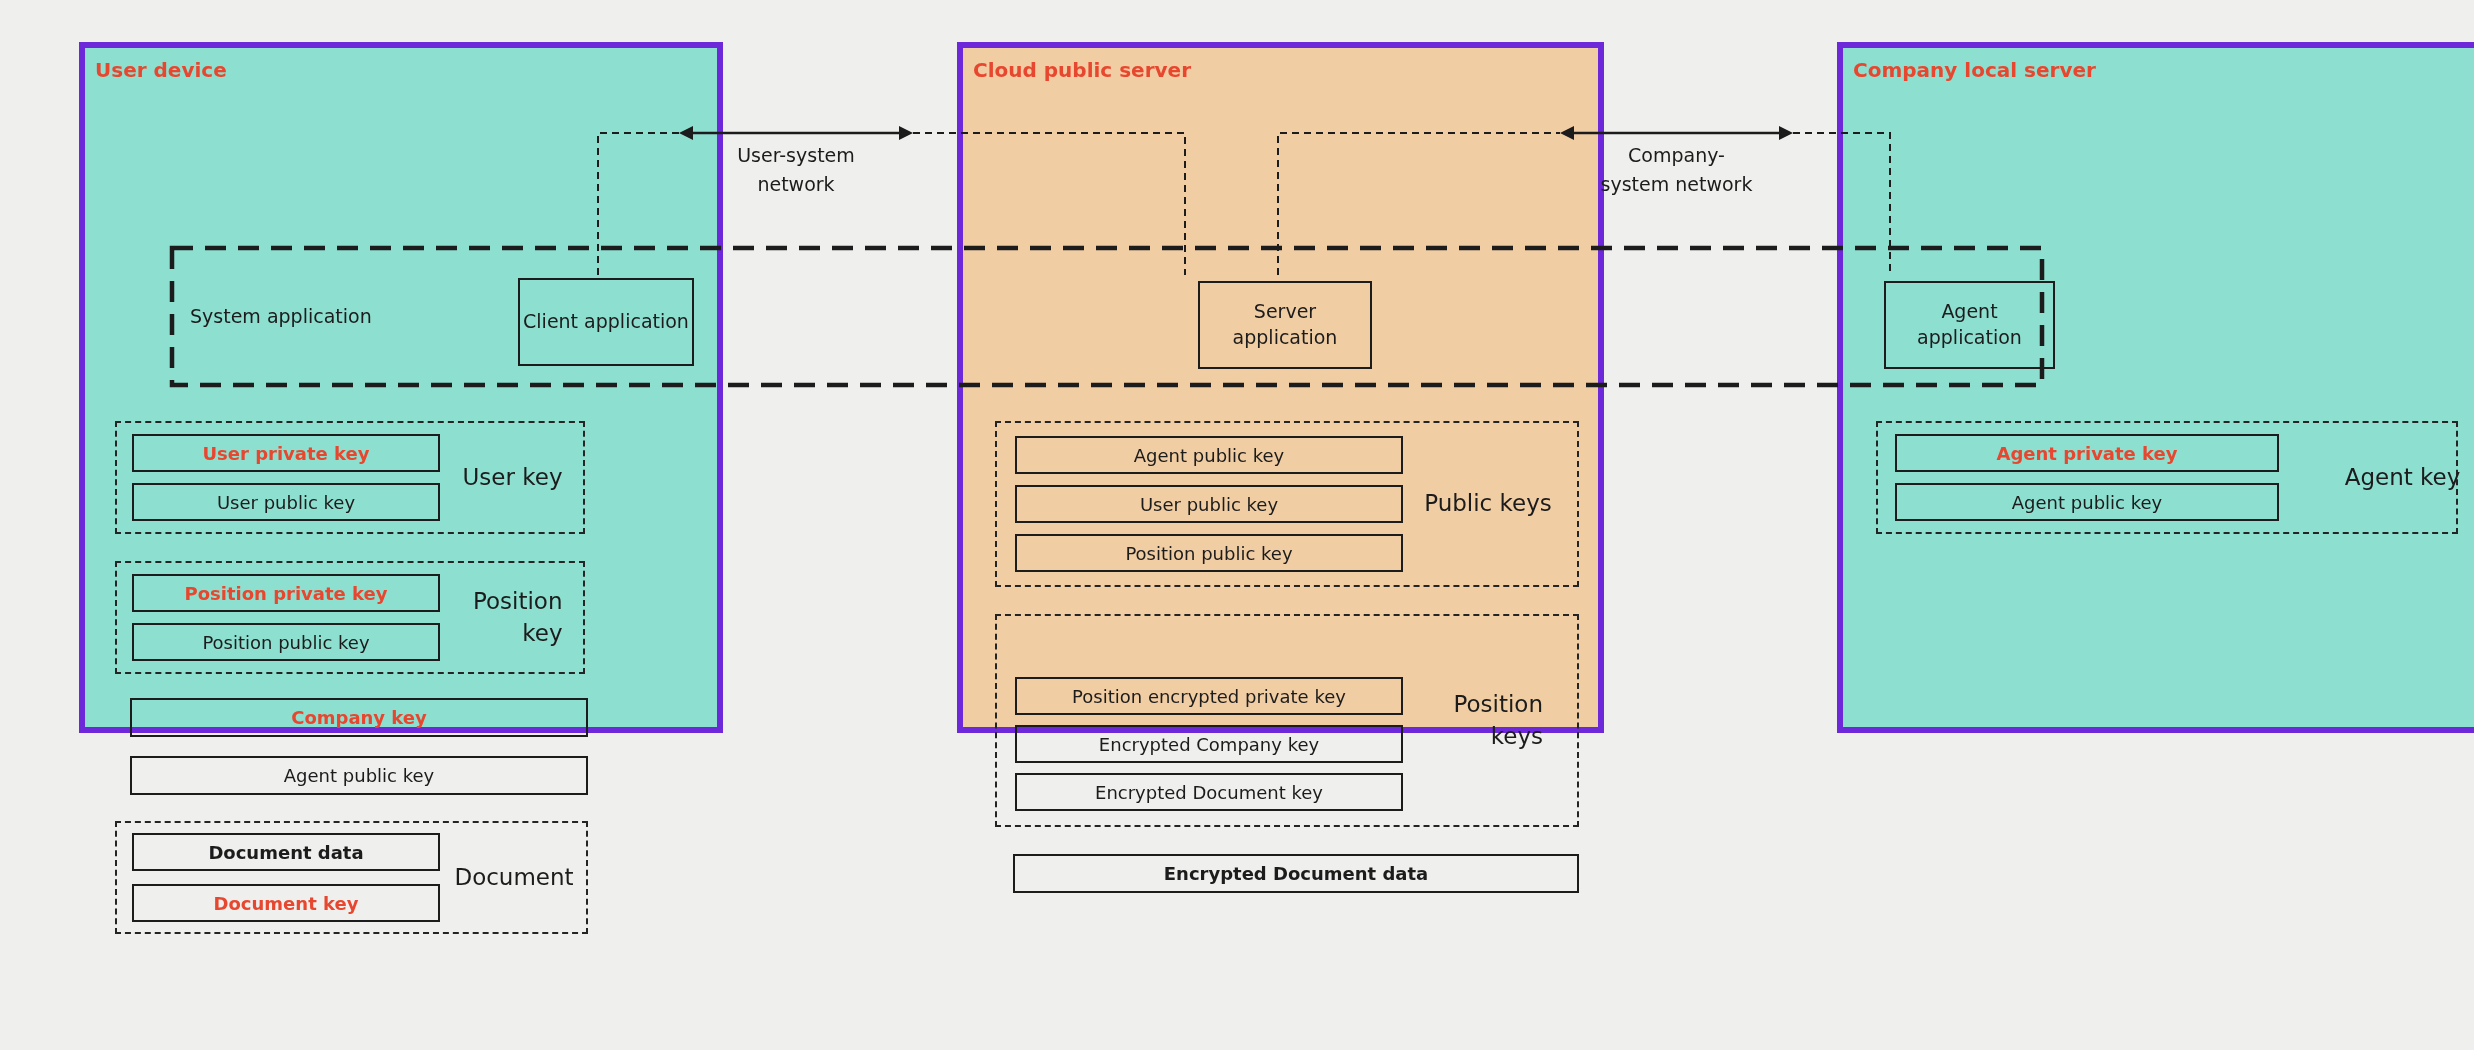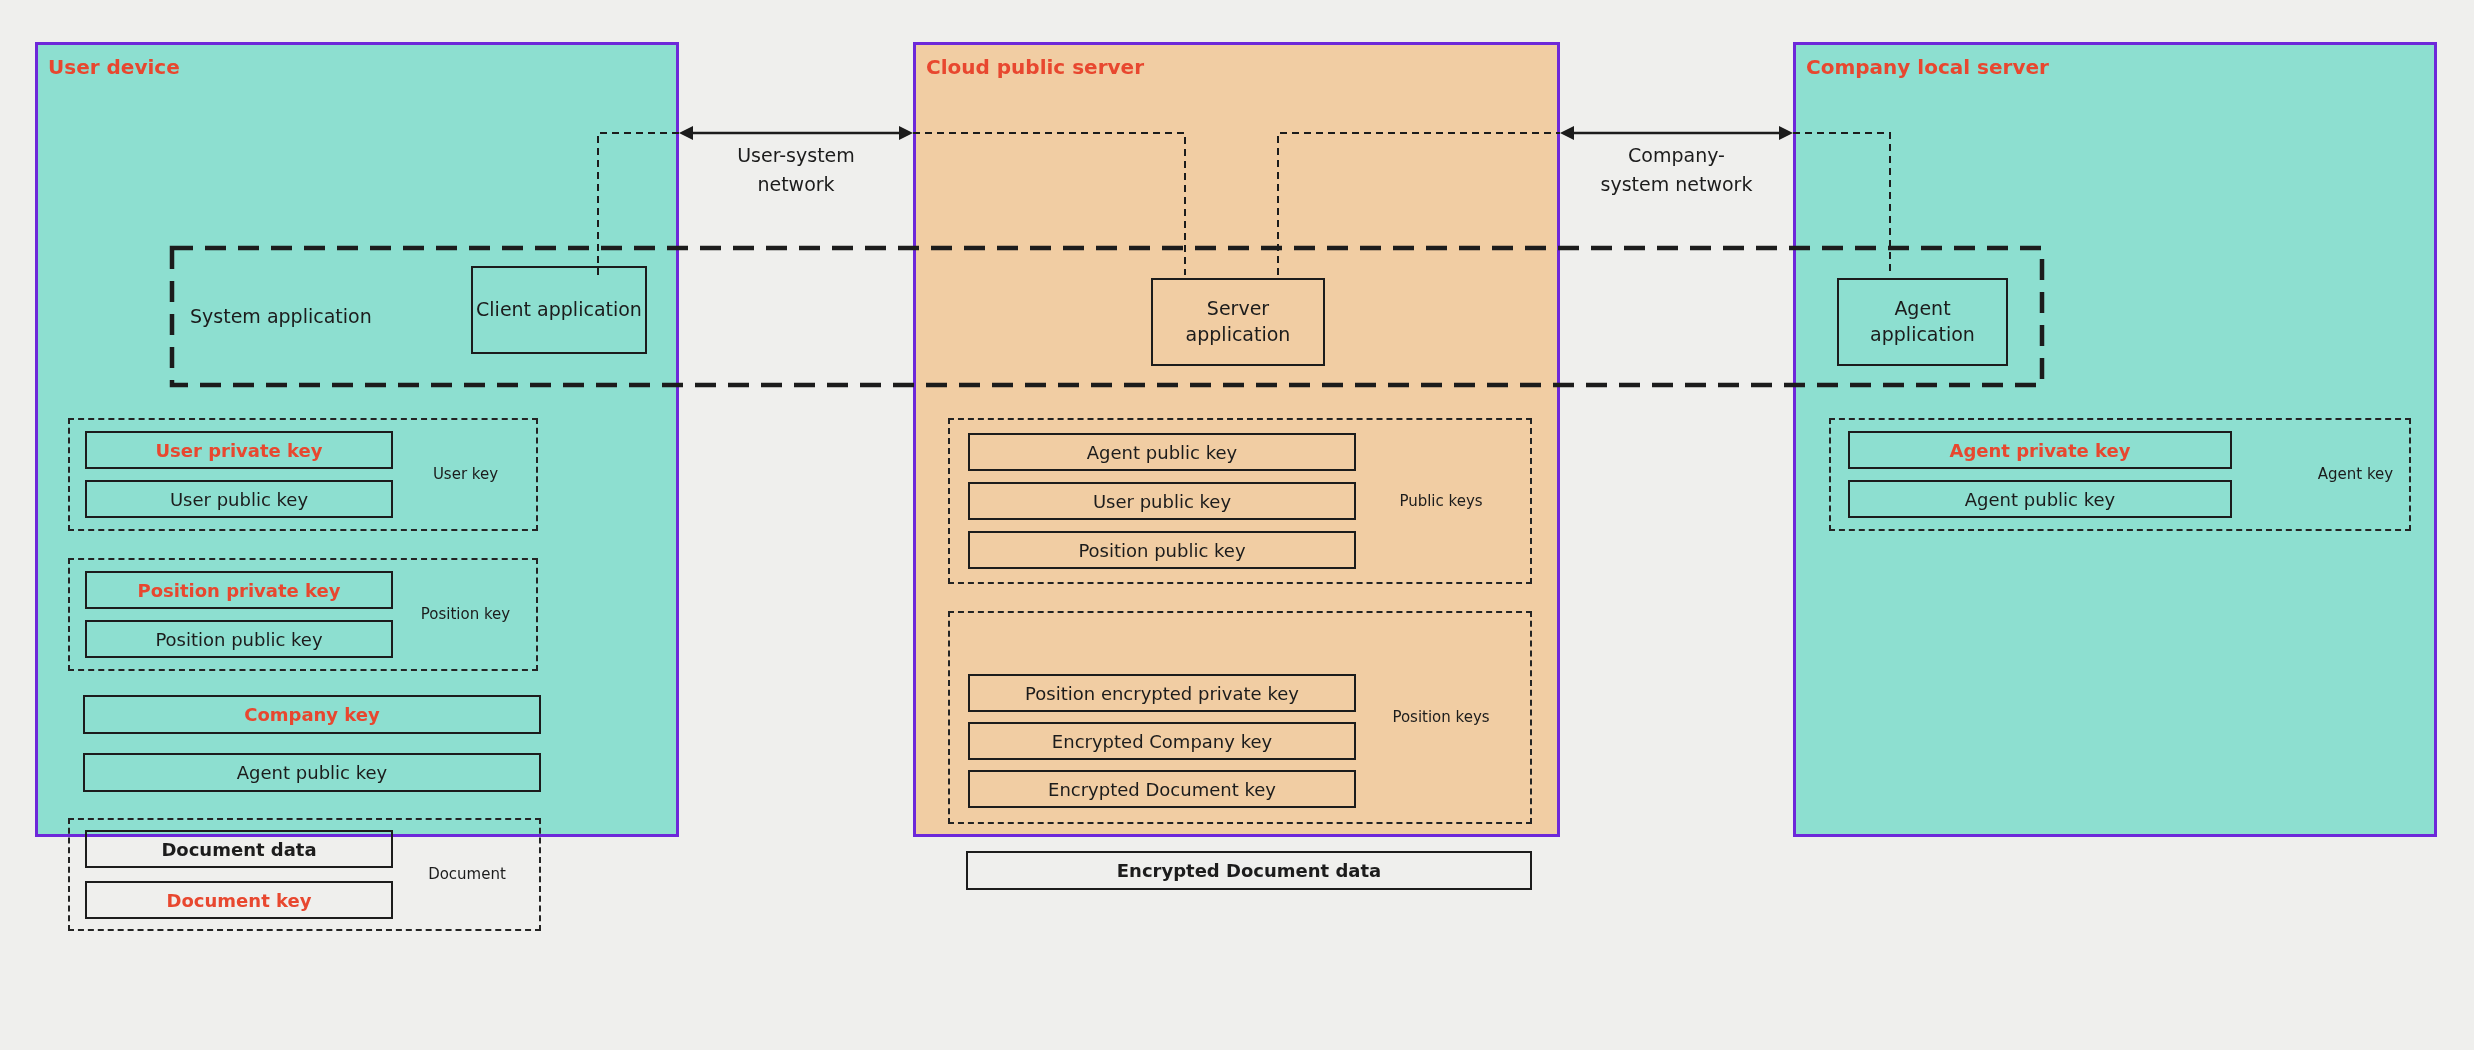--- a/index.html
+++ b/index.html
@@ -1,47 +1,47 @@
 <!DOCTYPE html>
 <html><head>
 <meta charset="utf-8">
 <style>
   html,body{margin:0;padding:0;background:#efefed;}
   .canvas{position:relative;width:2474px;height:1050px;background:#efefed;overflow:hidden;
           font-family:"DejaVu Sans","Liberation Sans",sans-serif;color:#1c1c1c;}
-  .bigbox{position:absolute;top:42px;height:795px;border:3px solid #6d28d9;box-sizing:border-box;z-index:1;}
+  .bigbox{position:absolute;top:42px;height:691px;border:6px solid #6d28d9;box-sizing:border-box;z-index:1;margin-left:44px;}
   #user-device{left:35px;width:644px;background:#8ddfd0;}
   #cloud-server{left:913px;width:647px;background:#f1cda3;}
   #company-server{left:1793px;width:644px;background:#8ddfd0;}
   .box-title{position:absolute;top:10px;left:10px;font-size:20px;font-weight:bold;color:#e8472f;}
   .app-box{position:absolute;border:2.5px solid #1c1c1c;box-sizing:border-box;display:flex;align-items:center;
            justify-content:center;text-align:center;font-size:19px;line-height:1.35;z-index:4;}
   .group{position:absolute;border:2px dashed #242424;box-sizing:border-box;}
   .key-item{position:absolute;border:2px solid #1c1c1c;box-sizing:border-box;display:flex;align-items:center;
             justify-content:center;text-align:center;font-size:18px;}
   .key-item.accent{color:#e8472f;font-weight:bold;}
   .key-item.bold{font-weight:bold;}
   .group-label{position:absolute;display:flex;align-items:center;justify-content:center;
-               text-align:center;font-size:15px;line-height:1.35;}
+               text-align:right;font-size:23px;line-height:1.35;}
   .group-label .w100{display:block;width:100px;}
   .group-label .w110{display:block;width:110px;}
   .net-label{position:absolute;text-align:center;font-size:19px;line-height:1.5;z-index:4;}
   .sys-label{position:absolute;left:190px;top:290px;width:210px;height:52px;display:flex;align-items:center;
              font-size:19px;z-index:4;}
   svg.connectors{position:absolute;left:0;top:0;z-index:3;pointer-events:none;}
 </style>
 </head>
 <body>
 
 <div class="canvas">
 
   <section class="bigbox" id="user-device">
     <div class="box-title">User device</div>
 
-    <div class="app-box" style="left:433px;top:221px;width:176px;height:88px;">Client application</div>
+    <div class="app-box" style="left:433px;top:230px;width:176px;height:88px;">Client application</div>
 
     <div class="group" style="left:30px;top:373px;width:470px;height:113px;">
       <div class="key-item accent" style="left:15px;top:11px;width:308px;height:38px;">User private key</div>
       <div class="key-item" style="left:15px;top:60px;width:308px;height:38px;">User public key</div>
       <div class="group-label" style="left:323px;top:0;width:145px;height:109px;">User key</div>
     </div>
 
     <div class="group" style="left:30px;top:513px;width:470px;height:113px;">
       <div class="key-item accent" style="left:15px;top:11px;width:308px;height:38px;">Position private key</div>
       <div class="key-item" style="left:15px;top:60px;width:308px;height:38px;">Position public key</div>

